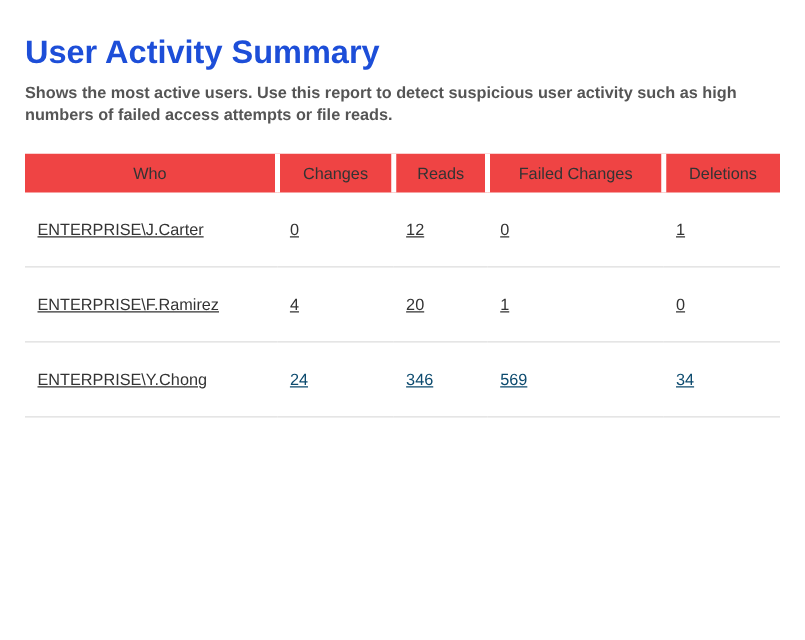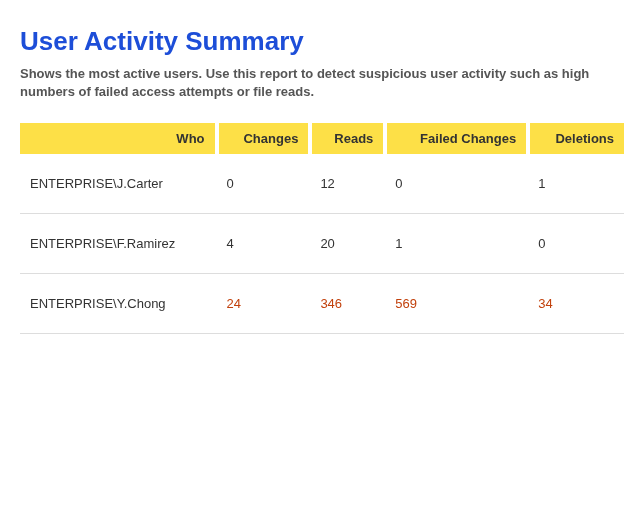--- a/index.html
+++ b/index.html
@@ -24,41 +24,42 @@
     margin-bottom: 22px;
     max-width: 580px;
     font-weight: bold;
   }
   table {
     width: 100%;
     border-collapse: collapse;
     font-size: 13px;
   }
   thead th {
-    background: #fde047;
-    text-align: right;
-    font-weight: 700;
+    background: #ef4444;
+    text-align: center;
+    font-weight: 400;
     color: #333;
     padding: 8px 10px;
     border-right: 4px solid #fff;
   }
   thead th:last-child {
     border-right: none;
   }
   tbody td {
     padding: 22px 10px;
     border-bottom: 1px solid #ddd;
     vertical-align: middle;
     color: #333;
+    text-decoration: underline;
   }
   tbody td.num {
     color: #333;
   }
   tbody tr.alert td.num {
-    color: #c2410c;
+    color: #0c4a6e;
   }
 </style>
 </head>
 <body>
 
 <h1>User Activity Summary</h1>
 <div class="subtitle">Shows the most active users. Use this report to detect suspicious user activity such as high numbers of failed access attempts or file reads.</div>
 
 <table>
   <thead>

